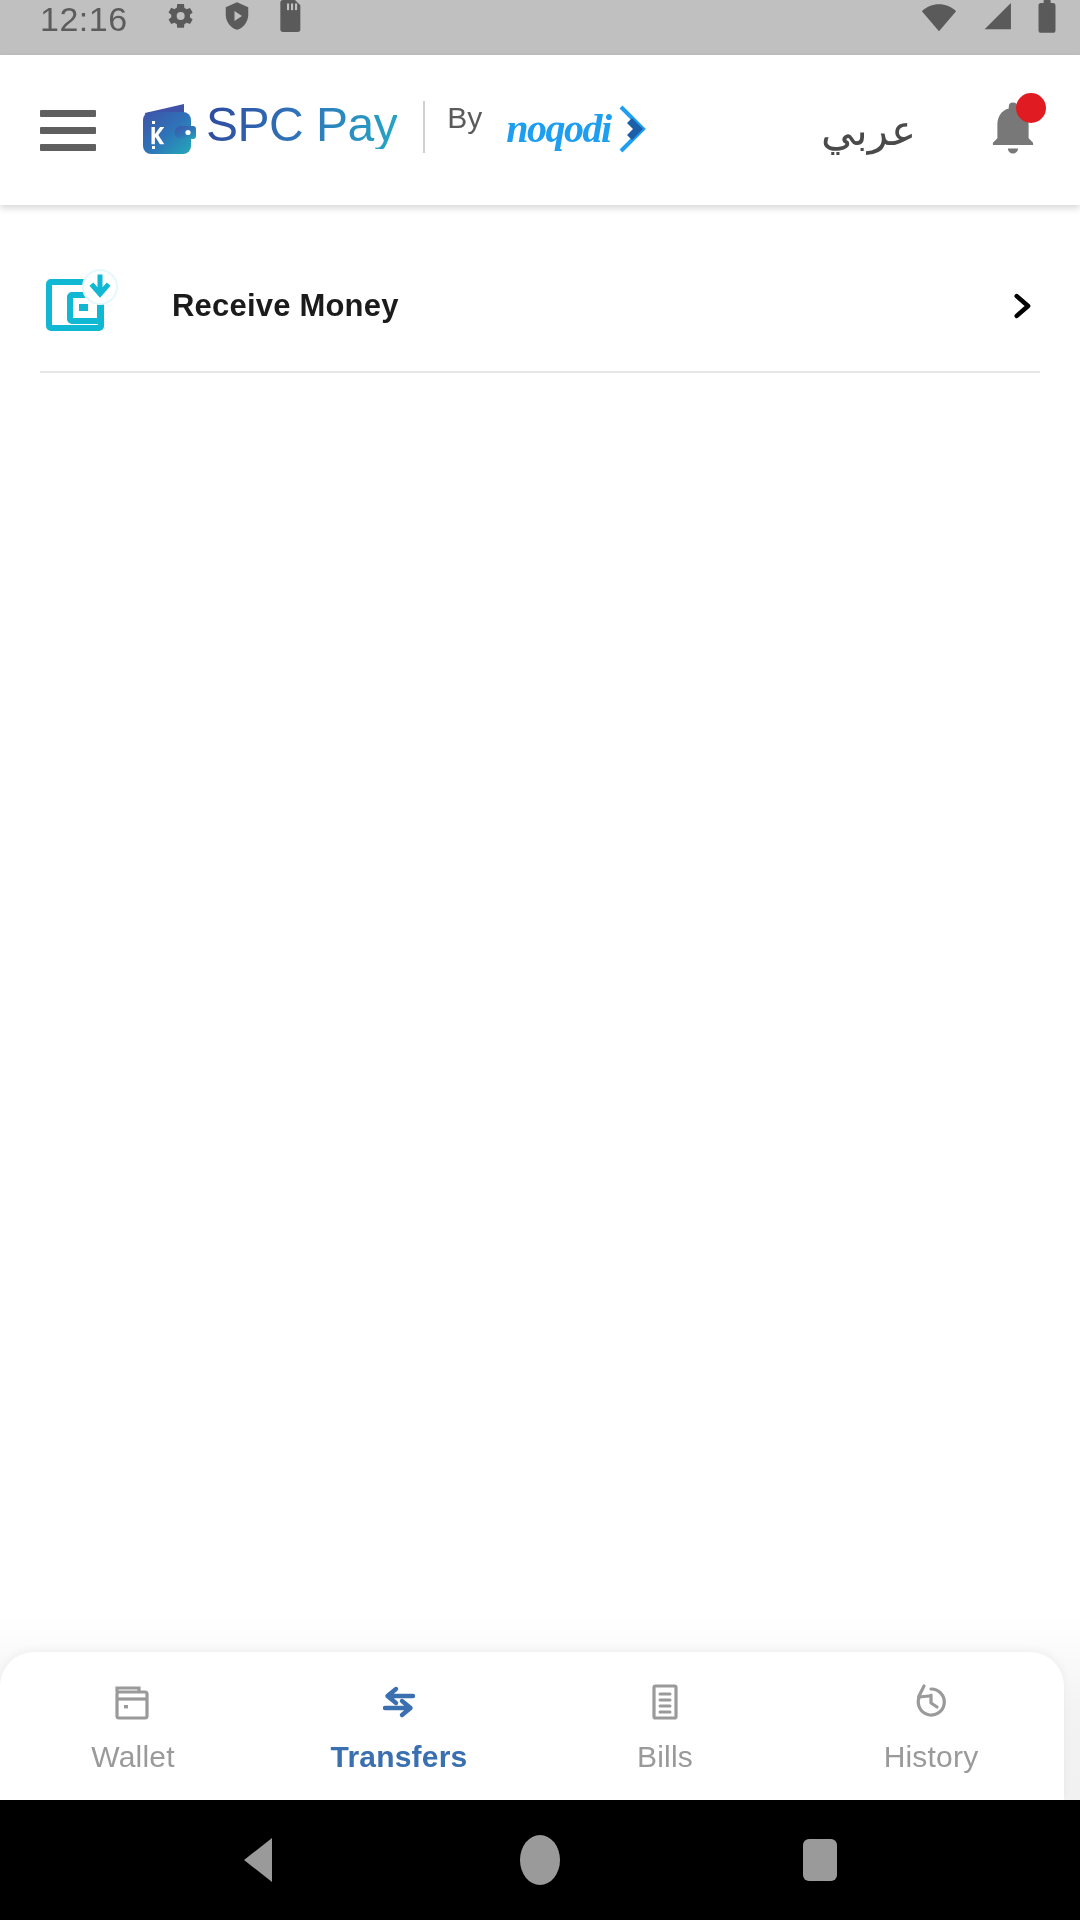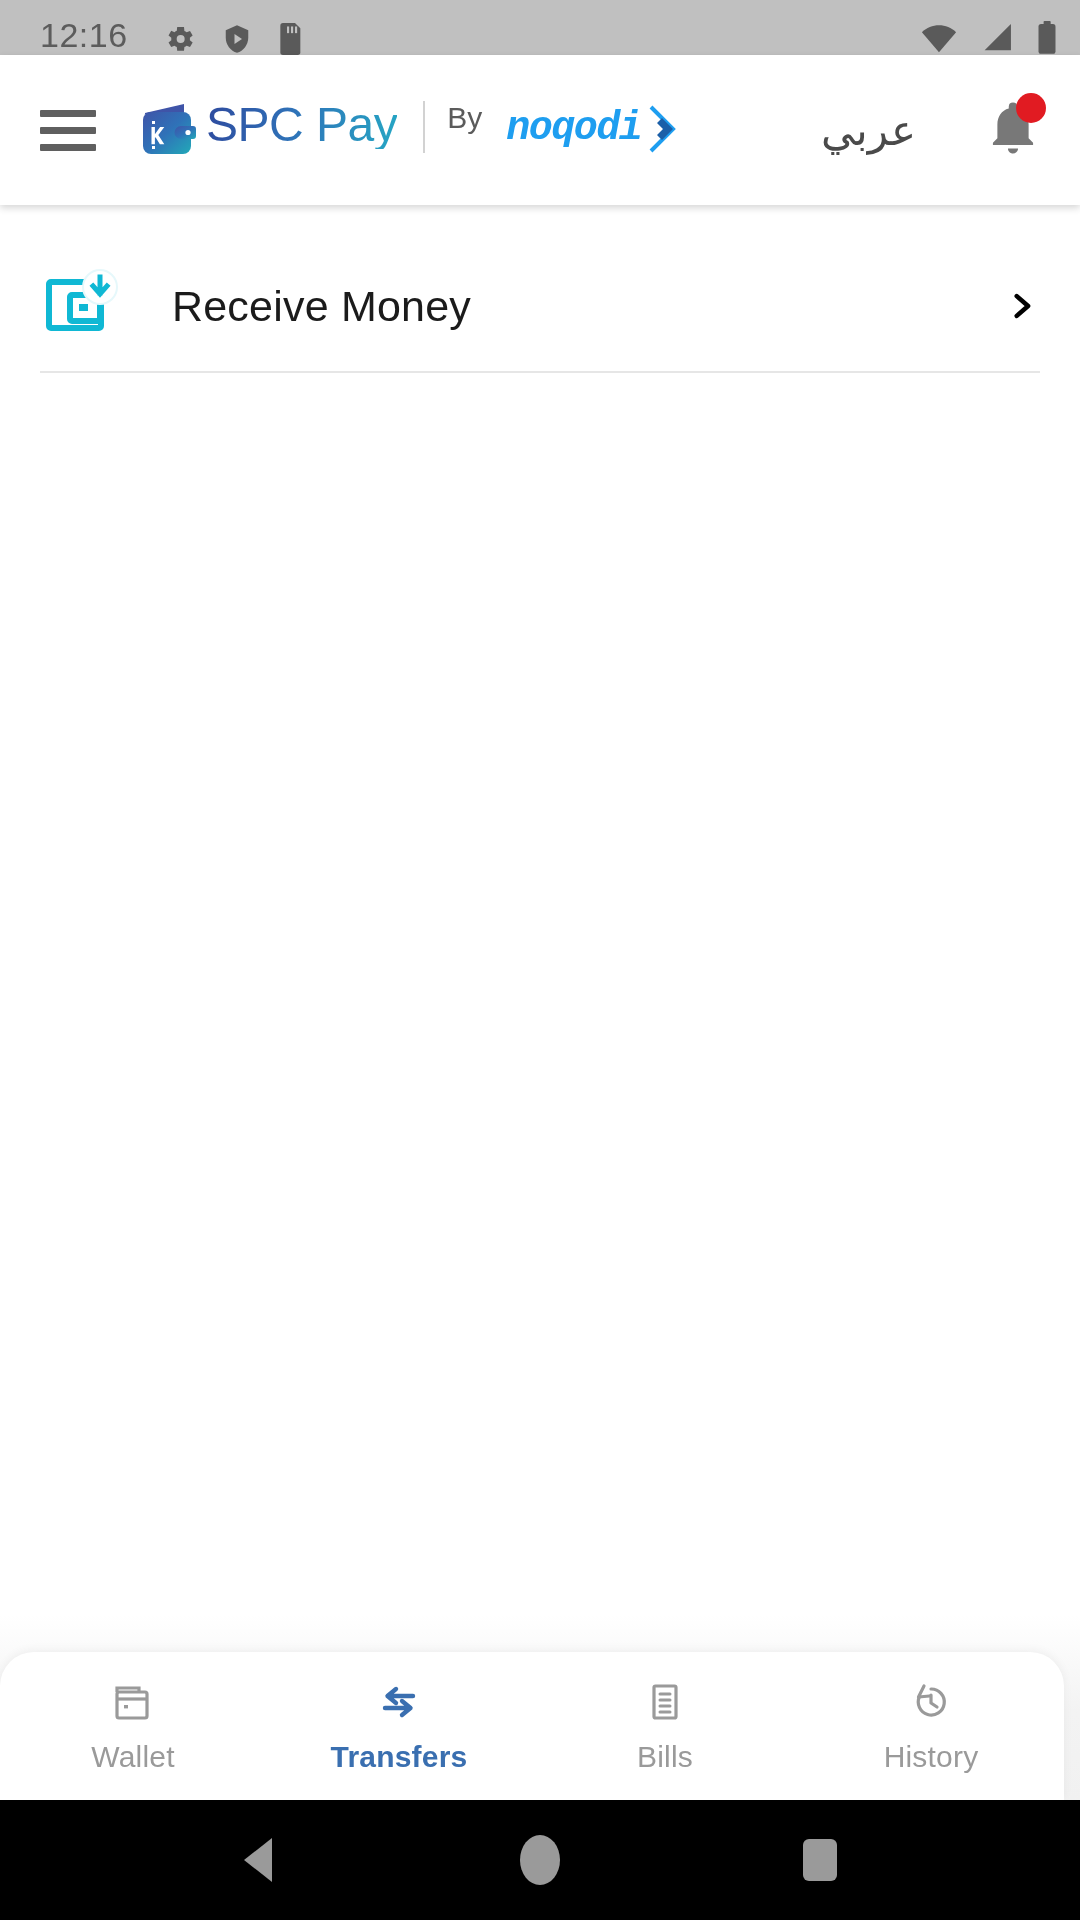--- a/index.html
+++ b/index.html
@@ -13,21 +13,21 @@
     position: relative;
     width: 1080px; height: 1920px;
     background: #ffffff;
     display: flex; flex-direction: column;
   }
 
   
   .statusbar {
     height: 55px; flex: 0 0 55px;
     background: #c0c0c0;
-    display: flex; align-items: flex-end;
+    display: flex; align-items: flex-start;
     padding: 0 22px 0 40px;
     color: #5a5a5a;
   }
   .sb-time {
     font-size: 34px; letter-spacing: 0.5px;
     color: #5c5c5c; font-weight: 400;
   }
   .sb-left-icons { display: flex; align-items: center; gap: 26px; margin-left: 36px; }
   .sb-spacer { flex: 1; }
   .sb-right-icons { display: flex; align-items: center; gap: 22px; }
@@ -54,21 +54,21 @@
     -webkit-background-clip: text; background-clip: text;
     -webkit-text-fill-color: transparent; color: #2f72b8;
     white-space: nowrap;
   }
   .brand-sep { width: 2px; height: 52px; background: #d2d2d2; margin: 0 22px 0 26px; }
   .brand-by { font-size: 30px; color: #5b5b5b; margin-right: 24px; }
   .brand-noqodi { display: flex; align-items: center; }
   .noqodi-word {
     font-size: 40px; font-style: italic; font-weight: 700;
     color: #1e9ef0; letter-spacing: -1.5px; line-height: 1;
-    font-family: Liberation Mono, monospace;
+    font-family: Liberation Serif, serif;
   }
   .noqodi-arrow { width: 42px; height: 56px; margin-left: -4px; }
 
   .appbar-spacer { flex: 1; }
   .lang-btn {
     font-size: 42px; color: #4a4a4a; cursor: pointer;
     font-family: "DejaVu Sans", sans-serif;
     direction: rtl; padding: 10px 8px;
   }
   .bell-wrap { position: relative; margin-left: 56px; padding: 6px; cursor: pointer; }
@@ -81,21 +81,21 @@
   
   .content { flex: 1; background: #ffffff; position: relative; }
   .menu-list { padding-top: 36px; }
   .menu-row {
     display: flex; align-items: center;
     height: 130px; padding: 0 42px 0 44px;
     cursor: pointer; background: #ffffff;
   }
   .menu-icon { width: 74px; height: 74px; flex: 0 0 74px; margin-right: 8px; }
   .menu-label {
-    flex: 1; font-size: 43px; color: #1b1b1b; font-weight: 400;
+    flex: 1; font-size: 31px; color: #1b1b1b; font-weight: 700;
     margin-left: 46px; letter-spacing: 0.2px;
   }
   .menu-chevron { width: 34px; height: 40px; flex: 0 0 34px; }
   .divider { height: 2px; background: #e6e6e6; margin: 0 40px; }
 
   
   .bottom-backdrop {
     position: absolute; left: 0; right: 0; bottom: 0; height: 185px;
     background: linear-gradient(180deg, #ffffff 0%, #f3f3f3 52%, #f1f1f1 100%);
   }

